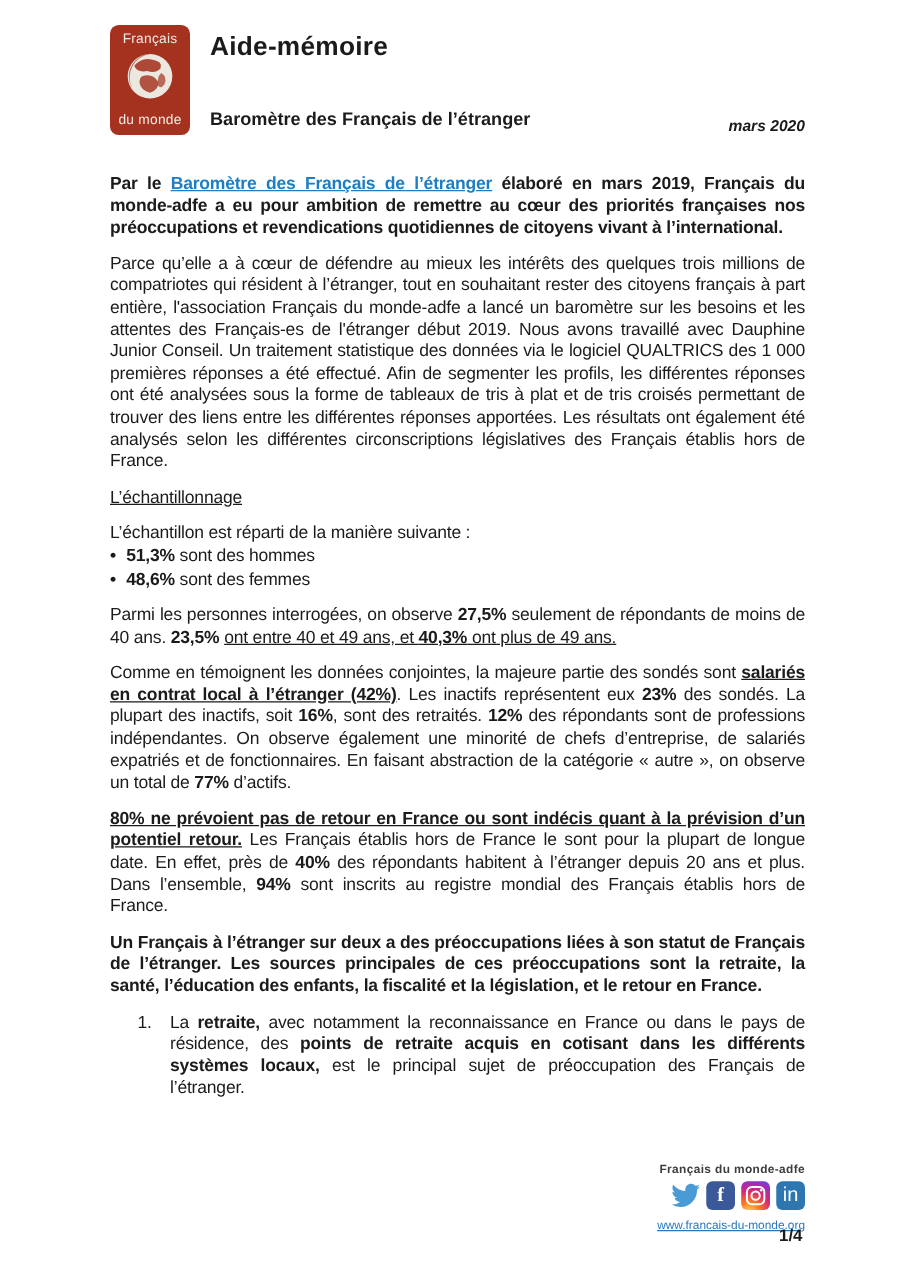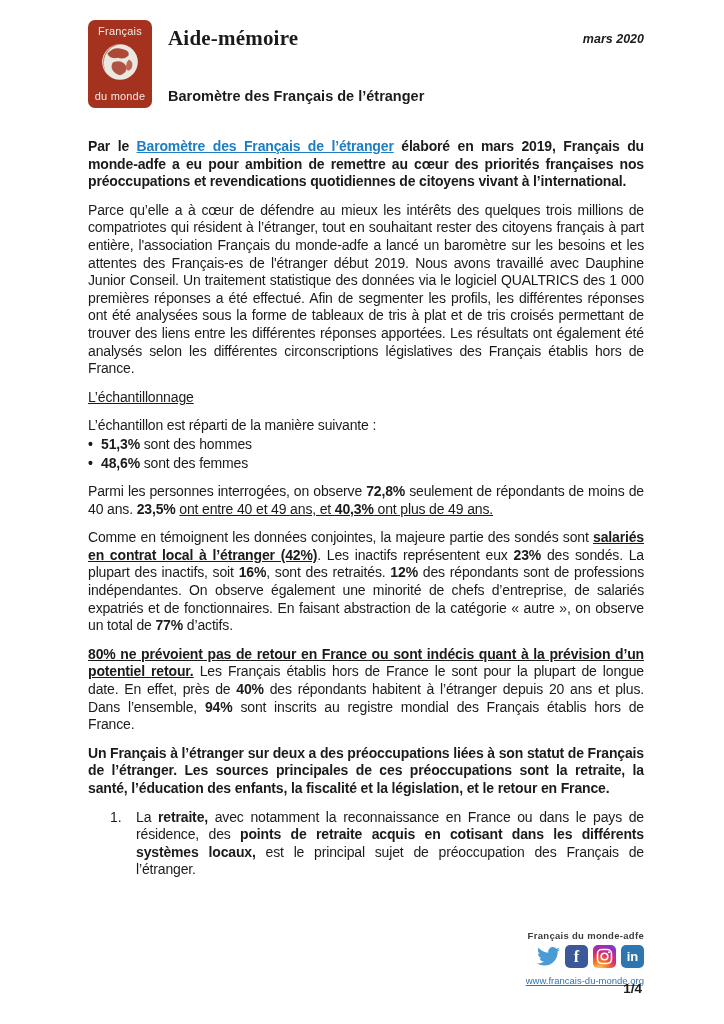--- a/index.html
+++ b/index.html
@@ -4,30 +4,30 @@
 <style>
   * { margin:0; padding:0; box-sizing:border-box; }
   html,body { background:#c8c8c8; }
   .page {
     width:724px; height:1024px; background:#ffffff; position:relative;
     font-family:"Liberation Sans", sans-serif; color:#1b1b1b;
     padding:20px 80px 24px 88px;
     display:flex; flex-direction:column; overflow:hidden;
   }
   
-  .hdr { display:flex; align-items:flex-start; margin-bottom:30px; }
+  .hdr { display:flex; align-items:flex-end; margin-bottom:30px; }
   .logo {
     width:64px; height:88px; background:#a4321f; border-radius:7px;
     color:#f3e9e4; display:flex; flex-direction:column; align-items:center;
     justify-content:space-between; padding:5px 2px 6px; flex:0 0 auto;
   }
   .logo .lg-txt { font-size:11px; letter-spacing:0.2px; }
   .logo svg { width:42px; height:42px; }
   .hdr-mid { margin-left:16px; flex:1; display:flex; flex-direction:column; height:88px; }
-  .doc-title { font-size:21px; font-weight:bold; letter-spacing:0.2px; margin-top:6px;font-family:Liberation Serif, serif; }
+  .doc-title { font-size:21px; font-weight:bold; letter-spacing:0.2px; margin-top:6px; }
   .doc-subtitle { font-size:14.5px; font-weight:bold; margin-top:auto; margin-bottom:4px; }
   .doc-date { font-size:12.5px; font-weight:bold; font-style:italic; margin-top:12px; white-space:nowrap; }
   
   .doc-body { font-size:14px; line-height:17.6px; text-align:justify; letter-spacing:-0.15px; }
   .block { margin:0 0 11px 0; }
   .block.tight { margin-bottom:1px; }
   .block.h { text-align:left; }
   .b { font-weight:bold; }
   .u { text-decoration:underline; }
   .link { color:#1e7dc3; cursor:pointer; }
@@ -39,21 +39,21 @@
   
   .ftr { margin-top:auto; display:flex; flex-direction:column; align-items:flex-end; padding-bottom:14px; }
   .ftr-org { font-size:9.5px; font-weight:bold; color:#3c3c3c; letter-spacing:0.3px; margin-bottom:4px; }
   .icons { display:flex; gap:5px; align-items:center; margin-bottom:7px; }
   .icn { width:23px; height:23px; border-radius:5px; display:flex; align-items:center; justify-content:center; cursor:pointer; }
   .icn.tw { background:transparent; }
   .icn.tw svg { width:25px; height:25px; }
   .icn.fb { background:#3b5998; color:#fff; font-weight:bold; font-size:16px; font-family:"Liberation Serif", serif; }
   .icn.ig { background:radial-gradient(circle at 28% 110%, #feda75 0%, #fa7e1e 28%, #d62976 58%, #962fbf 82%, #4f5bd5 100%); }
   .icn.ig svg { width:19px; height:19px; }
-  .icn.li { background:#2d76b0; color:#fff; font-weight:bold; font-size:13px; }
+  .icn.li { background:#2d76b0; color:#fff; font-weight:normal; font-size:16px; }
   .ftr-site { font-size:9.5px; color:#2e75b6; text-decoration:underline; cursor:pointer; }
   .page-num { position:absolute; right:82px; bottom:28px; font-size:13.5px; font-weight:bold; }
 </style>
 </head>
 <body>
 
 <div class="page">
 
   <div class="hdr">
     <div class="logo">
@@ -82,21 +82,21 @@
       <div class="block h"><span class="u">L’échantillonnage</span></div>
       <div class="block p tight"><span class="">L’échantillon est réparti de la manière suivante :</span></div>
       <div class="block bullet tight">
         <span class="marker">•</span>
         <span class="li-content"><span class="b">51,3%</span><span class=""> sont des hommes</span></span>
       </div>
       <div class="block bullet">
         <span class="marker">•</span>
         <span class="li-content"><span class="b">48,6%</span><span class=""> sont des femmes</span></span>
       </div>
-      <div class="block p"><span class="">Parmi les personnes interrogées, on observe </span><span class="b">72,8%</span><span class=""> seulement de répondants de moins de 40 ans. </span><span class="b">23,5%</span><span class=""> </span><span class="u">ont entre 40 et 49 ans, et </span><span class="b u">40,3%</span><span class="u"> ont plus de 49 ans.</span></div>
+      <div class="block p"><span class="">Parmi les personnes interrogées, on observe </span><span class="b">27,5%</span><span class=""> seulement de répondants de moins de 40 ans. </span><span class="b">23,5%</span><span class=""> </span><span class="u">ont entre 40 et 49 ans, et </span><span class="b u">40,3%</span><span class="u"> ont plus de 49 ans.</span></div>
       <div class="block p"><span class="">Comme en témoignent les données conjointes, la majeure partie des sondés sont </span><span class="b u">salariés en contrat local à l’étranger (42%)</span><span class="">. Les inactifs représentent eux </span><span class="b">23%</span><span class=""> des sondés. La plupart des inactifs, soit </span><span class="b">16%</span><span class="">, sont des retraités. </span><span class="b">12%</span><span class=""> des répondants sont de professions indépendantes. On observe également une minorité de chefs d’entreprise, de salariés expatriés et de fonctionnaires. En faisant abstraction de la catégorie « autre », on observe un total de </span><span class="b">77%</span><span class=""> d’actifs.</span></div>
       <div class="block p"><span class="b u">80% ne prévoient pas de retour en France ou sont indécis quant à la prévision d’un potentiel retour.</span><span class=""> Les Français établis hors de France le sont pour la plupart de longue date. En effet, près de </span><span class="b">40%</span><span class=""> des répondants habitent à l’étranger depuis 20 ans et plus. Dans l’ensemble, </span><span class="b">94%</span><span class=""> sont inscrits au registre mondial des Français établis hors de France.</span></div>
       <div class="block p"><span class="b">Un Français à l’étranger sur deux a des préoccupations liées à son statut de Français de l’étranger. Les sources principales de ces préoccupations sont la retraite, la santé, l’éducation des enfants, la fiscalité et la législation, et le retour en France.</span></div>
       <div class="block num">
         <span class="marker">1.</span>
         <span class="li-content"><span class="">La </span><span class="b">retraite,</span><span class=""> avec notamment la reconnaissance en France ou dans le pays de résidence, des </span><span class="b">points de retraite acquis en cotisant dans les différents systèmes locaux,</span><span class=""> est le principal sujet de préoccupation des Français de l’étranger.</span></span>
       </div>
     </div>
 
   <div class="ftr">

